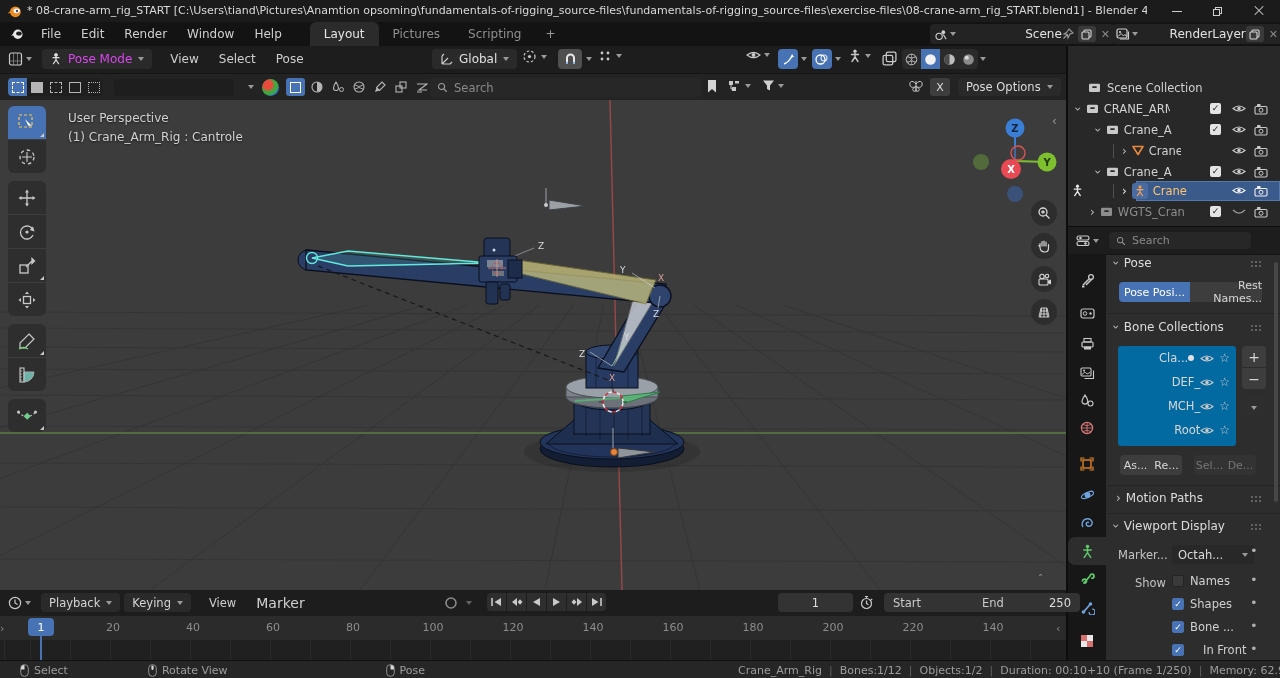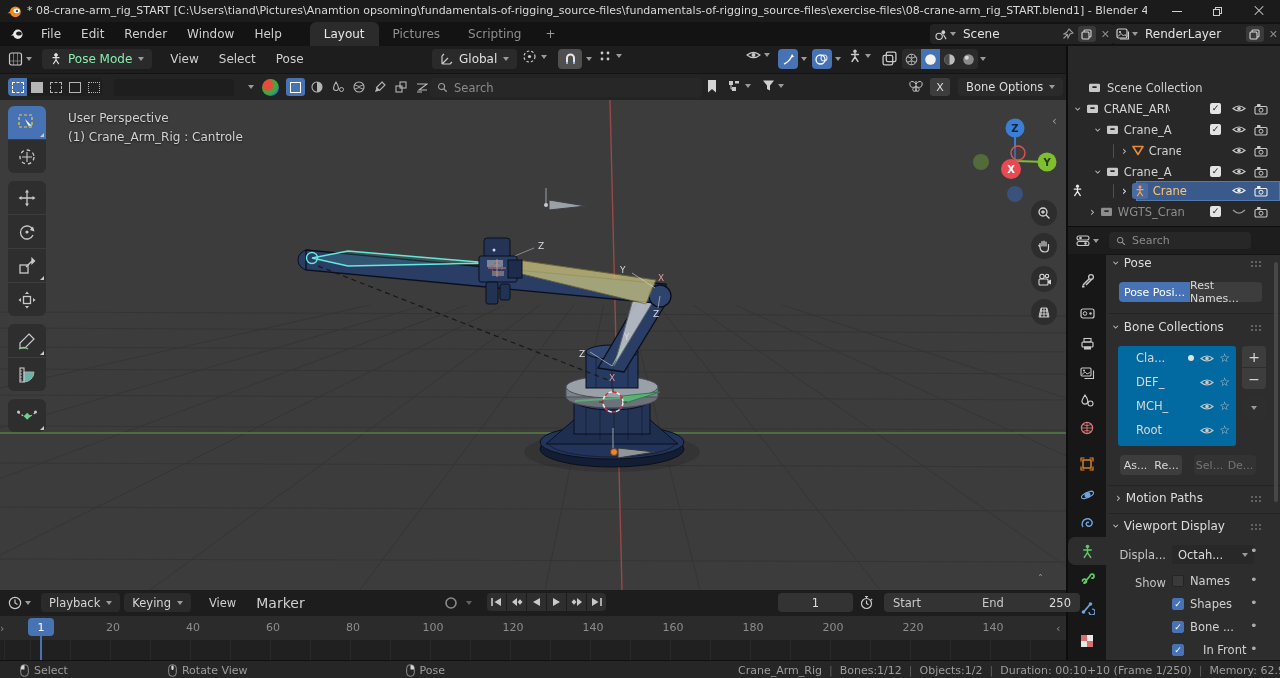--- a/index.html
+++ b/index.html
@@ -1,20 +1,20 @@
 <!DOCTYPE html>
 <html><head>
 <meta charset="utf-8">
 <style>
   html,body{margin:0;padding:0;}
   body{width:1280px;height:678px;position:relative;background:#0d0d0d;
        font-family:"DejaVu Sans","Liberation Sans",sans-serif;font-size:12px;color:#d4d4d4;
        overflow:hidden;-webkit-user-select:none;user-select:none;}
   .r{position:absolute;}
-  .f{display:flex;align-items:center;}
+  .f{display:flex;align-items:center;text-align:right;}
   .tri{width:0;height:0;border-left:3.5px solid transparent;border-right:3.5px solid transparent;border-top:4.5px solid #9a9a9a;display:inline-block;}
   .trir{width:0;height:0;border-top:3.5px solid transparent;border-bottom:3.5px solid transparent;border-left:4.5px solid #9a9a9a;display:inline-block;}
   .menu{color:#cfcfcf;font-size:12px;padding:0 10px;}
   .hdr-btn{background:#2a2a2a;border-radius:4px;height:20px;display:flex;align-items:center;gap:6px;padding:0 8px;}
   
   #titlebar{left:0;top:0;width:1280px;height:22px;background:#1b1b1b;display:flex;align-items:center;}
   #titlebar .t{font-size:11px;color:#d9d9d9;white-space:nowrap;overflow:hidden;}
   .winctl{width:34px;height:22px;display:flex;align-items:center;justify-content:center;}
   
   #topbar{left:0;top:22px;width:1280px;height:24px;background:#131313;display:flex;align-items:center;}
@@ -191,21 +191,21 @@
       <svg width="15" height="14" viewBox="0 0 14 14">
           <rect x="1" y="1" width="12" height="12" rx="2" fill="none" stroke="#c9c9c9" stroke-width="1.2"></rect>
           <path d="M1 9 L13 9 M5 1 L5 13 M9 1 L9 13" stroke="#c9c9c9" stroke-width="0.7" opacity="0.7"></path>
         </svg>
       <span class="tri"></span>
     </span>
     <span class="hdr-btn" style="margin-left:10px">
       <svg width="12" height="12" viewBox="0 0 14 14" style="color:#e0e0e0">
           <use href="#sym-man" fill="currentColor" stroke="currentColor"></use>
         </svg>
-      <span style="color:#86efac">Pose Mode</span>
+      <span style="color:#d946ef">Pose Mode</span>
       <span class="tri"></span>
     </span>
     <span class="menu" style="margin-left:8px">View</span>
     <span class="menu">Select</span>
     <span class="menu">Pose</span>
   </div>
   <span class="hdr-btn r" style="left:432px;top:3px">
     <svg width="13" height="13" viewBox="0 0 13 13">
         <path d="M2 11 L2 3 M2 11 L10 11 M2 3 L4 1 M10 11 L12 9 M2 11 L8 5" stroke="#c9c9c9" stroke-width="1.2" fill="none"></path>
       </svg>
@@ -387,21 +387,21 @@
       </svg>
     <span class="tri"></span>
   </span>
   <span class="r" style="left:908px;top:5px">
     <svg width="16" height="15" viewBox="0 0 16 15">
         <path d="M8 2 L8 13 M8 5 C5 1 1 2 2 6 C2.5 9 6 9 8 7 M8 5 C11 1 15 2 14 6 C13.5 9 10 9 8 7 M8 9 C6 8 4 9.5 5 11.5 C6 13 8 12 8 10.5 M8 9 C10 8 12 9.5 11 11.5 C10 13 8 12 8 10.5" fill="none" stroke="#c9c9c9" stroke-width="1"></path>
       </svg>
   </span>
   <span class="r f" style="left:930px;top:4px;width:20px;height:18px;background:#3d3d3d;border-radius:3px;justify-content:center;color:#dcdcdc;font-size:11px">X</span>
   <span class="r f hdr-btn" style="left:958px;top:4px;height:18px">
-    <span style="color:#dcdcdc;font-size:11.5px">Bone Options</span>
+    <span style="color:#dcdcdc;font-size:11.5px">Pose Options</span>
     <span class="tri"></span>
   </span>
 </div>
 
 <div id="viewport" class="r">
   <svg width="1066" height="490" viewBox="0 0 1066 490">
     <defs>
         <clipPath id="floorclip">
           <rect x="0" y="205" width="1066" height="285"></rect>
         </clipPath>
@@ -958,21 +958,21 @@
     <span>Motion Paths</span>
   </div>
   <span class="r grip" style="left:182px;top:268px"></span>
   <div class="r" style="left:40px;top:286px;width:172px;border-top:1px solid #242424"></div>
   <div class="r ptitle" style="left:46px;top:292px">
     <span class="disc down" style="font-size:12px">›</span>
     <span>Viewport Display</span>
   </div>
   <span class="r grip" style="left:182px;top:296px"></span>
 
-  <div class="r" style="left:50px;top:321px;width:48px;text-align:right;color:#c4c4c4;font-size:11.5px">Displa...</div>
+  <div class="r" style="left:50px;top:321px;width:48px;text-align:right;color:#c4c4c4;font-size:11.5px">Marker...</div>
   <div class="r f" style="left:104px;top:318px;width:70px;height:19px;background:#282828;border-radius:3px;padding:0 6px;justify-content:space-between">
     <span style="color:#dcdcdc;font-size:11.5px">Octah...</span>
     <span class="tri"></span>
   </div>
   <span class="r adot" style="left:182px;top:316px"></span>
 
   <div class="r" style="left:50px;top:349px;width:48px;text-align:right;color:#c4c4c4;font-size:11.5px">Show</div>
   <div class="r f" style="left:104px;top:347px;gap:6px">
     <span class="pcb" data-checked="false"></span>
     <span style="font-size:11.5px;color:#d0d0d0">Names</span>
@@ -1097,21 +1097,21 @@
 </div>
 
 <div id="status" class="r">
   <span class="f" style="margin-left:20px;gap:5px">
     <svg width="9" height="13" viewBox="0 0 9 13">
         <rect x="0.7" y="0.7" width="7.6" height="11.6" rx="3.5" fill="none" stroke="#8f8f8f" stroke-width="1"></rect>
         <path d="M1 4 Q1 1 4.5 1 L4.5 5.5 L1 5.5 Z" fill="#d8d8d8"></path>
       </svg>
     <span>Select</span>
   </span>
-  <span class="f" style="margin-left:100px;gap:5px">
+  <span class="f" style="margin-left:80px;gap:5px">
     <svg width="9" height="13" viewBox="0 0 9 13">
         <rect x="0.7" y="0.7" width="7.6" height="11.6" rx="3.5" fill="none" stroke="#8f8f8f" stroke-width="1"></rect>
         <rect x="3.4" y="1.5" width="2.2" height="4.5" rx="1.1" fill="#d8d8d8"></rect>
       </svg>
     <span>Rotate View</span>
   </span>
   <span class="f" style="margin-left:158px;gap:5px">
     <svg width="9" height="13" viewBox="0 0 9 13">
         <rect x="0.7" y="0.7" width="7.6" height="11.6" rx="3.5" fill="none" stroke="#8f8f8f" stroke-width="1"></rect>
         <path d="M8 4 Q8 1 4.5 1 L4.5 5.5 L8 5.5 Z" fill="#d8d8d8"></path>

